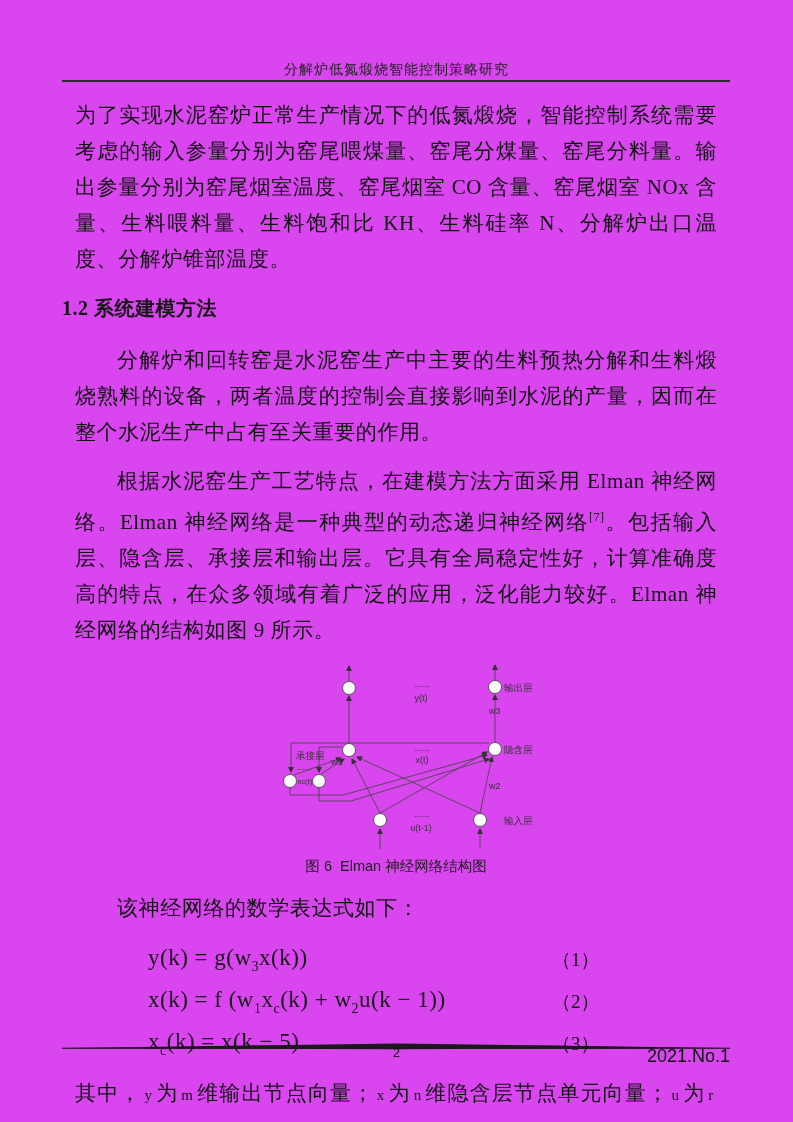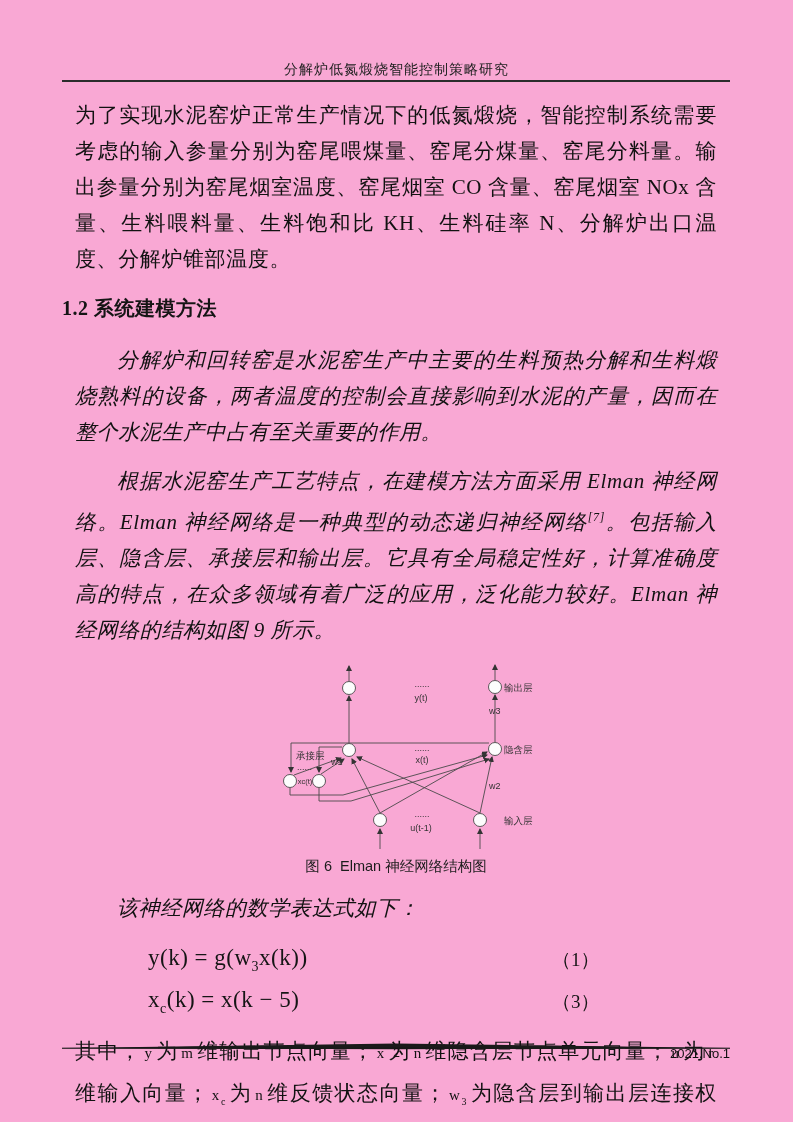--- a/index.html
+++ b/index.html
@@ -1,36 +1,36 @@
 <!DOCTYPE html>
 <html lang="zh"><head>
 <meta charset="utf-8">
 <style>
   html,body { margin:0; padding:0; background:#9a9a9a; }
   .page {
     position:relative; width:793px; height:1122px; margin:0 auto;
-    background:#f9a8d4; overflow:hidden;
+    background:#d946ef; overflow:hidden;
     font-family:"Liberation Serif","DejaVu Serif",serif; color:#151515;
   }
   
   .header-title {
     position:absolute; top:61px; left:0; width:100%;
     text-align:center; font-size:14px; letter-spacing:1px; color:#222;
   }
   .header-rule {
     position:absolute; top:80px; left:62px; width:668px; height:2px;
     background:#2c2c2c;
   }
   
   .body-col { position:absolute; left:62px; top:84px; width:668px; }
   .para {
     margin:13px; font-size:21px; line-height:36px; letter-spacing:0.6px;
     text-align:justify; color:#121212;
   }
-  .indent { text-indent:42px;font-style:italic; }
+  .indent { text-indent:42px; }
   .section-heading {
     margin:2px 0 16px 0; font-size:20px; line-height:36px; font-weight:bold;
     letter-spacing:0.5px;
   }
   .para sup { font-size:12px; }
   
   .var { font-family:"Liberation Serif",serif; font-size:15px; margin:0 3px; }
   sub.var { font-size:10px; margin:0 3px 0 -2px; }
   
   .figure-wrap { position:relative; height:192px; margin-top:6px; }
@@ -57,21 +57,21 @@
     font-size:19px;
   }
   
   .footer-divider { position:absolute; top:1037px; left:62px; }
   .footer-page {
     position:absolute; top:1046px; left:0; width:100%; text-align:center;
     font-family:"Liberation Sans","DejaVu Sans",sans-serif; font-size:12.5px; color:#111;
   }
   .footer-issue {
     position:absolute; top:1046px; right:63px;
-    font-family:"Liberation Sans","DejaVu Sans",sans-serif; font-size:13px; color:#111;
+    font-family:"Liberation Sans","DejaVu Sans",sans-serif; font-size:18px; color:#111;
   }
 </style>
 </head>
 <body>
 
 <div class="page">
 
   <div class="header-title">分解炉低氮煅烧智能控制策略研究</div>
   <div class="header-rule"></div>
 
@@ -147,20 +147,24 @@
     <div class="fig-caption">图 6  Elman 神经网络结构图</div>
 
     <p class="para indent">该神经网络的数学表达式如下：</p>
 
     <div class="eq-block">
       <div class="eq-row">
         <span class="eq-expr"><span>y(k) = g(w</span><sub>3</sub><span>x(k))</span></span>
         <span class="eq-num">（1）</span>
       </div>
       <div class="eq-row">
+        <span class="eq-expr"><span>x(k) = f (w</span><sub>1</sub><span>x</span><sub>c</sub><span>(k) + w</span><sub>2</sub><span>u(k − 1))</span></span>
+        <span class="eq-num">（2）</span>
+      </div>
+      <div class="eq-row">
         <span class="eq-expr"><span>x</span><sub>c</sub><span>(k) = x(k − 5)</span></span>
         <span class="eq-num">（3）</span>
       </div>
     </div>
 
     <p class="para" style="margin-top:8px; line-height:40px;"><span>其中，</span><span class="var">y</span><span>为</span><span class="var">m</span><span>维输出节点向量；</span><span class="var">x</span><span>为</span><span class="var">n</span><span>维隐含层节点单元向量；</span><span class="var">u</span><span>为</span><span class="var">r</span><span>维输入向量；</span><span class="var">x</span><sub class="var">c</sub><span>为</span><span class="var">n</span><span>维反馈状态向量；</span><span class="var">w</span><sub class="var">3</sub><span>为隐含层到输出层连接权值；</span><span class="var">w</span><sub class="var">2</sub><span>为输入层到隐含层</span></p>
 
   </div>
 
   <div class="footer-divider">

